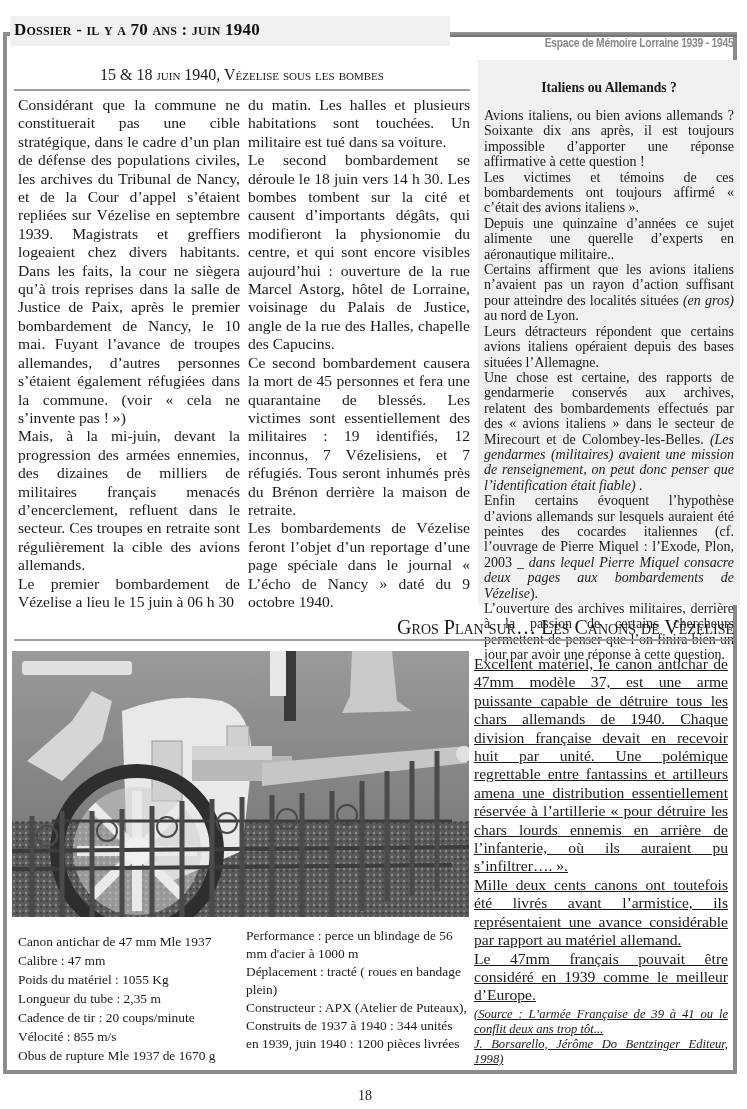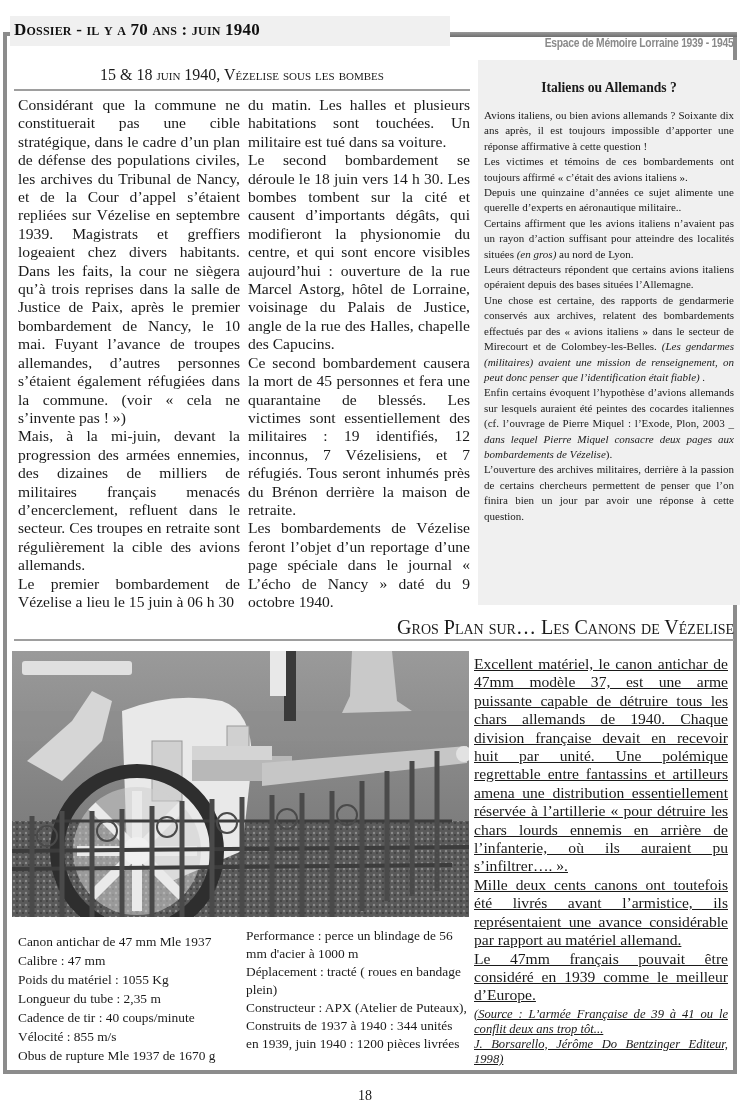--- a/index.html
+++ b/index.html
@@ -28,21 +28,21 @@
 
   
   .col { position:absolute; font-size:15.6px; line-height:18.4px; text-align:justify; }
   .col p { margin:0; }
   .col1 { left:18px; top:96px; width:222px; }
   .col2 { left:248px; top:96px; width:222px; }
 
   
   .sidebar { position:absolute; left:478px; top:60px; width:262px; height:545px; background:#f0f0f0; }
   .sidebar-title { text-align:center; font-weight:bold; font-size:13.6px; margin-top:20px; margin-bottom:12px; }
-  .sidebar-body { padding:0 6px 0 6px; font-size:11px; line-height:15.4px; text-align:justify; }
+  .sidebar-body { padding:0 6px 0 6px; font-size:14px; line-height:15.4px; text-align:justify; }
   .sidebar-body p { margin:0; }
 
   
   .section2-heading { position:absolute; left:14px; top:616px; width:720px; text-align:right;
            font-size:20px; font-variant:small-caps; }
 
   .photo { position:absolute; left:12px; top:651px; width:457px; height:266px; background:#777; overflow:hidden; }
 
   .col3 { left:474px; top:655px; width:254px; font-size:15.6px; line-height:18.4px;text-decoration:underline; }
   .source { font-style:italic; font-size:12.6px; line-height:15px; margin-top:2px; }
@@ -178,21 +178,21 @@
     <div>(Source : L’armée Française de 39 à 41 ou le conflit deux ans trop tôt...</div>
     <div>J. Borsarello, Jérôme Do Bentzinger Editeur, 1998)</div>
   </div>
 </div>
 
 <div class="specs specs1">
   <div>Canon antichar de 47 mm Mle 1937</div>
   <div>Calibre : 47 mm</div>
   <div>Poids du matériel : 1055 Kg</div>
   <div>Longueur du tube : 2,35 m</div>
-  <div>Cadence de tir : 40 coups/minute</div>
+  <div>Cadence de tir : 20 coups/minute</div>
   <div>Vélocité : 855 m/s</div>
   <div>Obus de rupture Mle 1937 de 1670 g</div>
 </div>
 
 <div class="specs specs2">
   <div>Performance : perce un blindage de 56 mm d'acier à 1000 m</div>
   <div>Déplacement : tracté ( roues en bandage plein)</div>
   <div>Constructeur : APX (Atelier de Puteaux),</div>
   <div>Construits de 1937 à 1940 : 344 unités en 1939, juin 1940 : 1200 pièces livrées</div>
 </div>

